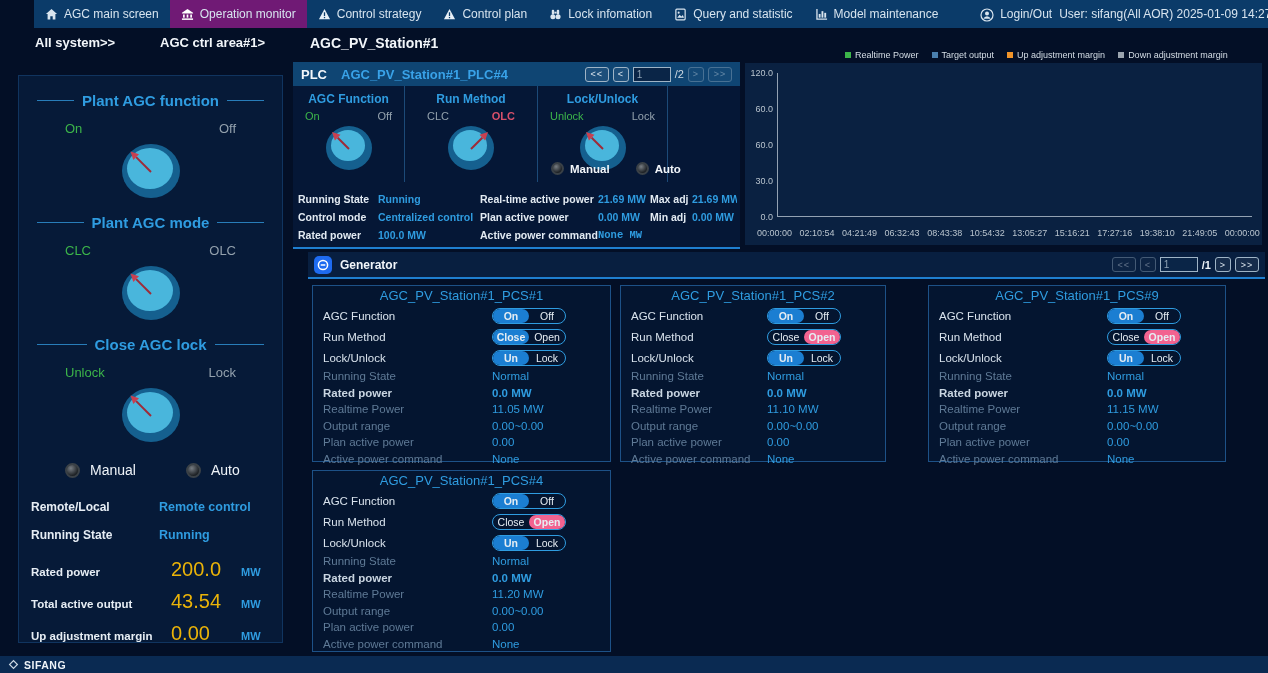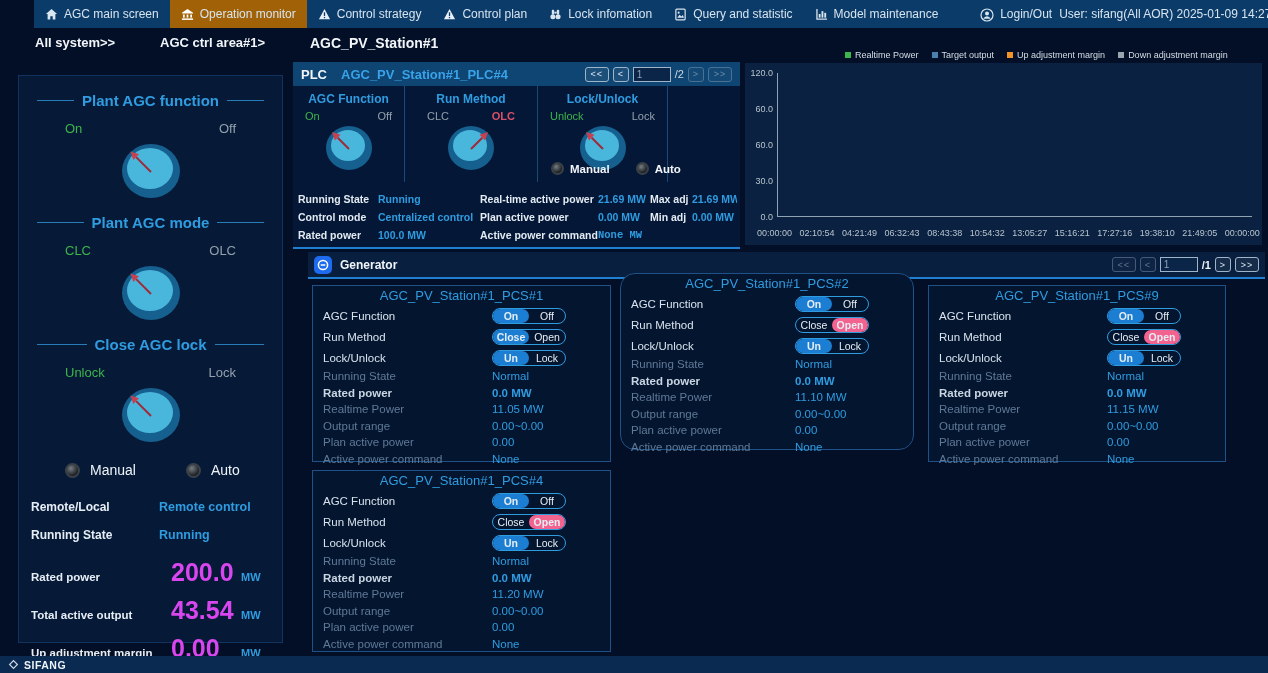--- a/index.html
+++ b/index.html
@@ -5,21 +5,21 @@
   * { box-sizing: border-box; margin: 0; padding: 0; }
   html,body { width:1268px; height:673px; overflow:hidden; }
   body {
     font-family: "Liberation Sans", sans-serif;
     background:#030f26; color:#dce6f0; position:relative;
   }
   
   .nav { position:absolute; left:0; top:0; width:1268px; height:28px;
     background:#0b3b69; display:flex; align-items:stretch; font-size:12px; color:#d7e4ef;margin-left:34px; }
   .nav-item { display:flex; align-items:center; gap:6px; padding:0 11px; cursor:pointer; white-space:nowrap; }
-  .nav-item.active { background:#a16207; }
+  .nav-item.active { background:#701a75; }
   .nav-icon { width:13px; height:13px; display:inline-block; }
   .nav-right { margin-left:auto; display:flex; align-items:center; gap:7px; padding-right:14px; font-size:12px; }
   
   .crumbs { position:absolute; left:0; top:28px; width:100%; height:28px; }
   .crumb { position:absolute; top:7px; font-weight:bold; color:#f2f6fa; font-size:13px; }
   .crumb.c1 { left:35px; } .crumb.c2 { left:160px; } .crumb.c3 { left:310px; font-size:14px; }
   
   .plant-panel { position:absolute; left:18px; top:75px; width:265px; height:568px;
     background:#061a38; border:1px solid #10345f; }
   .sec-title { display:flex; align-items:center; gap:8px; padding:0 18px; margin-top:16px;
@@ -41,21 +41,21 @@
   .radio-row { display:flex; align-items:center; margin:20px 0 0 46px; gap:10px; font-size:14px; color:#eef3f8; }
   .radio { width:15px; height:15px; border-radius:50%; cursor:pointer;
     background:radial-gradient(circle at 35% 30%, #777d83, #1e2226 70%);
     border:2px solid #3a4147; }
   .radio-gap { width:30px; }
   .kv { display:flex; margin:14px 0 0 12px; font-size:12px; }
   .kv .k { width:128px; font-weight:bold; color:#e6edf4; }
   .kv .v { color:#2f9ce0; font-weight:bold; font-size:12.5px; }
   .metric { display:flex; align-items:baseline; margin:9px 0 0 12px; }
   .metric .k { width:140px; font-weight:bold; color:#e6edf4; font-size:11.5px; }
-  .metric .val { color:#d946ef; font-weight:bold; font-size:25px; width:70px; }
+  .metric .val { color:#eab308; font-weight:normal; font-size:20px; width:70px; }
   .metric .unit { color:#2f9ce0; font-weight:bold; font-size:11px; }
   
   .plc-panel { position:absolute; left:293px; top:62px; width:447px; height:187px;
     background:#051736; border-bottom:2px solid #1f7fd0; }
   .plc-bar { height:24px; background:#0f4573; display:flex; align-items:center; padding:0 8px; gap:14px; }
   .plc-label { color:#f2f6fa; font-weight:bold; font-size:13px; }
   .plc-name { color:#39a2e8; font-weight:bold; font-size:13px; }
   .pager { display:flex; align-items:center; gap:4px; margin-left:auto; color:#cfd9e2; font-size:11px; }
   .pg-btn { min-width:24px; height:15px; border:1px solid #9fb4c6; border-radius:3px;
     display:flex; align-items:center; justify-content:center; font-size:9px; letter-spacing:1px;
@@ -93,21 +93,21 @@
     justify-content:space-between; font-size:9px; color:#b9c4ce; }
   
   .gen-bar { position:absolute; left:308px; top:252px; width:957px; height:27px;
     background:#081f40; border-bottom:2px solid #1f7fd0; display:flex; align-items:center; padding:0 6px; gap:8px; }
   .gen-ico { width:18px; height:18px; border-radius:5px; background:#1e6bf0;
     display:flex; align-items:center; justify-content:center; }
   .gen-title { color:#f2f6fa; font-weight:bold; font-size:12px; }
   
   .card { position:absolute; border:1px solid #1d5187; background:#041530; padding:2px 10px 0 10px; }
   .card.p1 { left:312px; top:285px; width:299px; height:177px; }
-  .card.p2 { left:620px; top:273px; width:294px; height:177px;border-radius:15px; }
+  .card.p2 { left:620px; top:285px; width:266px; height:177px; }
   .card.p3 { left:928px; top:285px; width:298px; height:177px; }
   .card.p4 { left:312px; top:470px; width:299px; height:182px; }
   .card-title { text-align:center; color:#2f9ce0; font-size:13px; height:17px; }
   .crow { display:flex; align-items:center; height:21px; font-size:11.5px; }
   .trow { display:flex; align-items:center; height:16.5px; font-size:11.5px; }
   .crow .lab, .trow .lab { flex:1; }
   .lab-w { color:#d8e2ec; } .lab-g { color:#5f7a96; } .lab-b { color:#c9d5e1; font-weight:bold; }
   .val { width:108px; color:#2f9ce0; }
   .val.bold { font-weight:bold; }
   .toggle { width:74px; height:16px; border:1px solid #2f9ce0; border-radius:9px;

